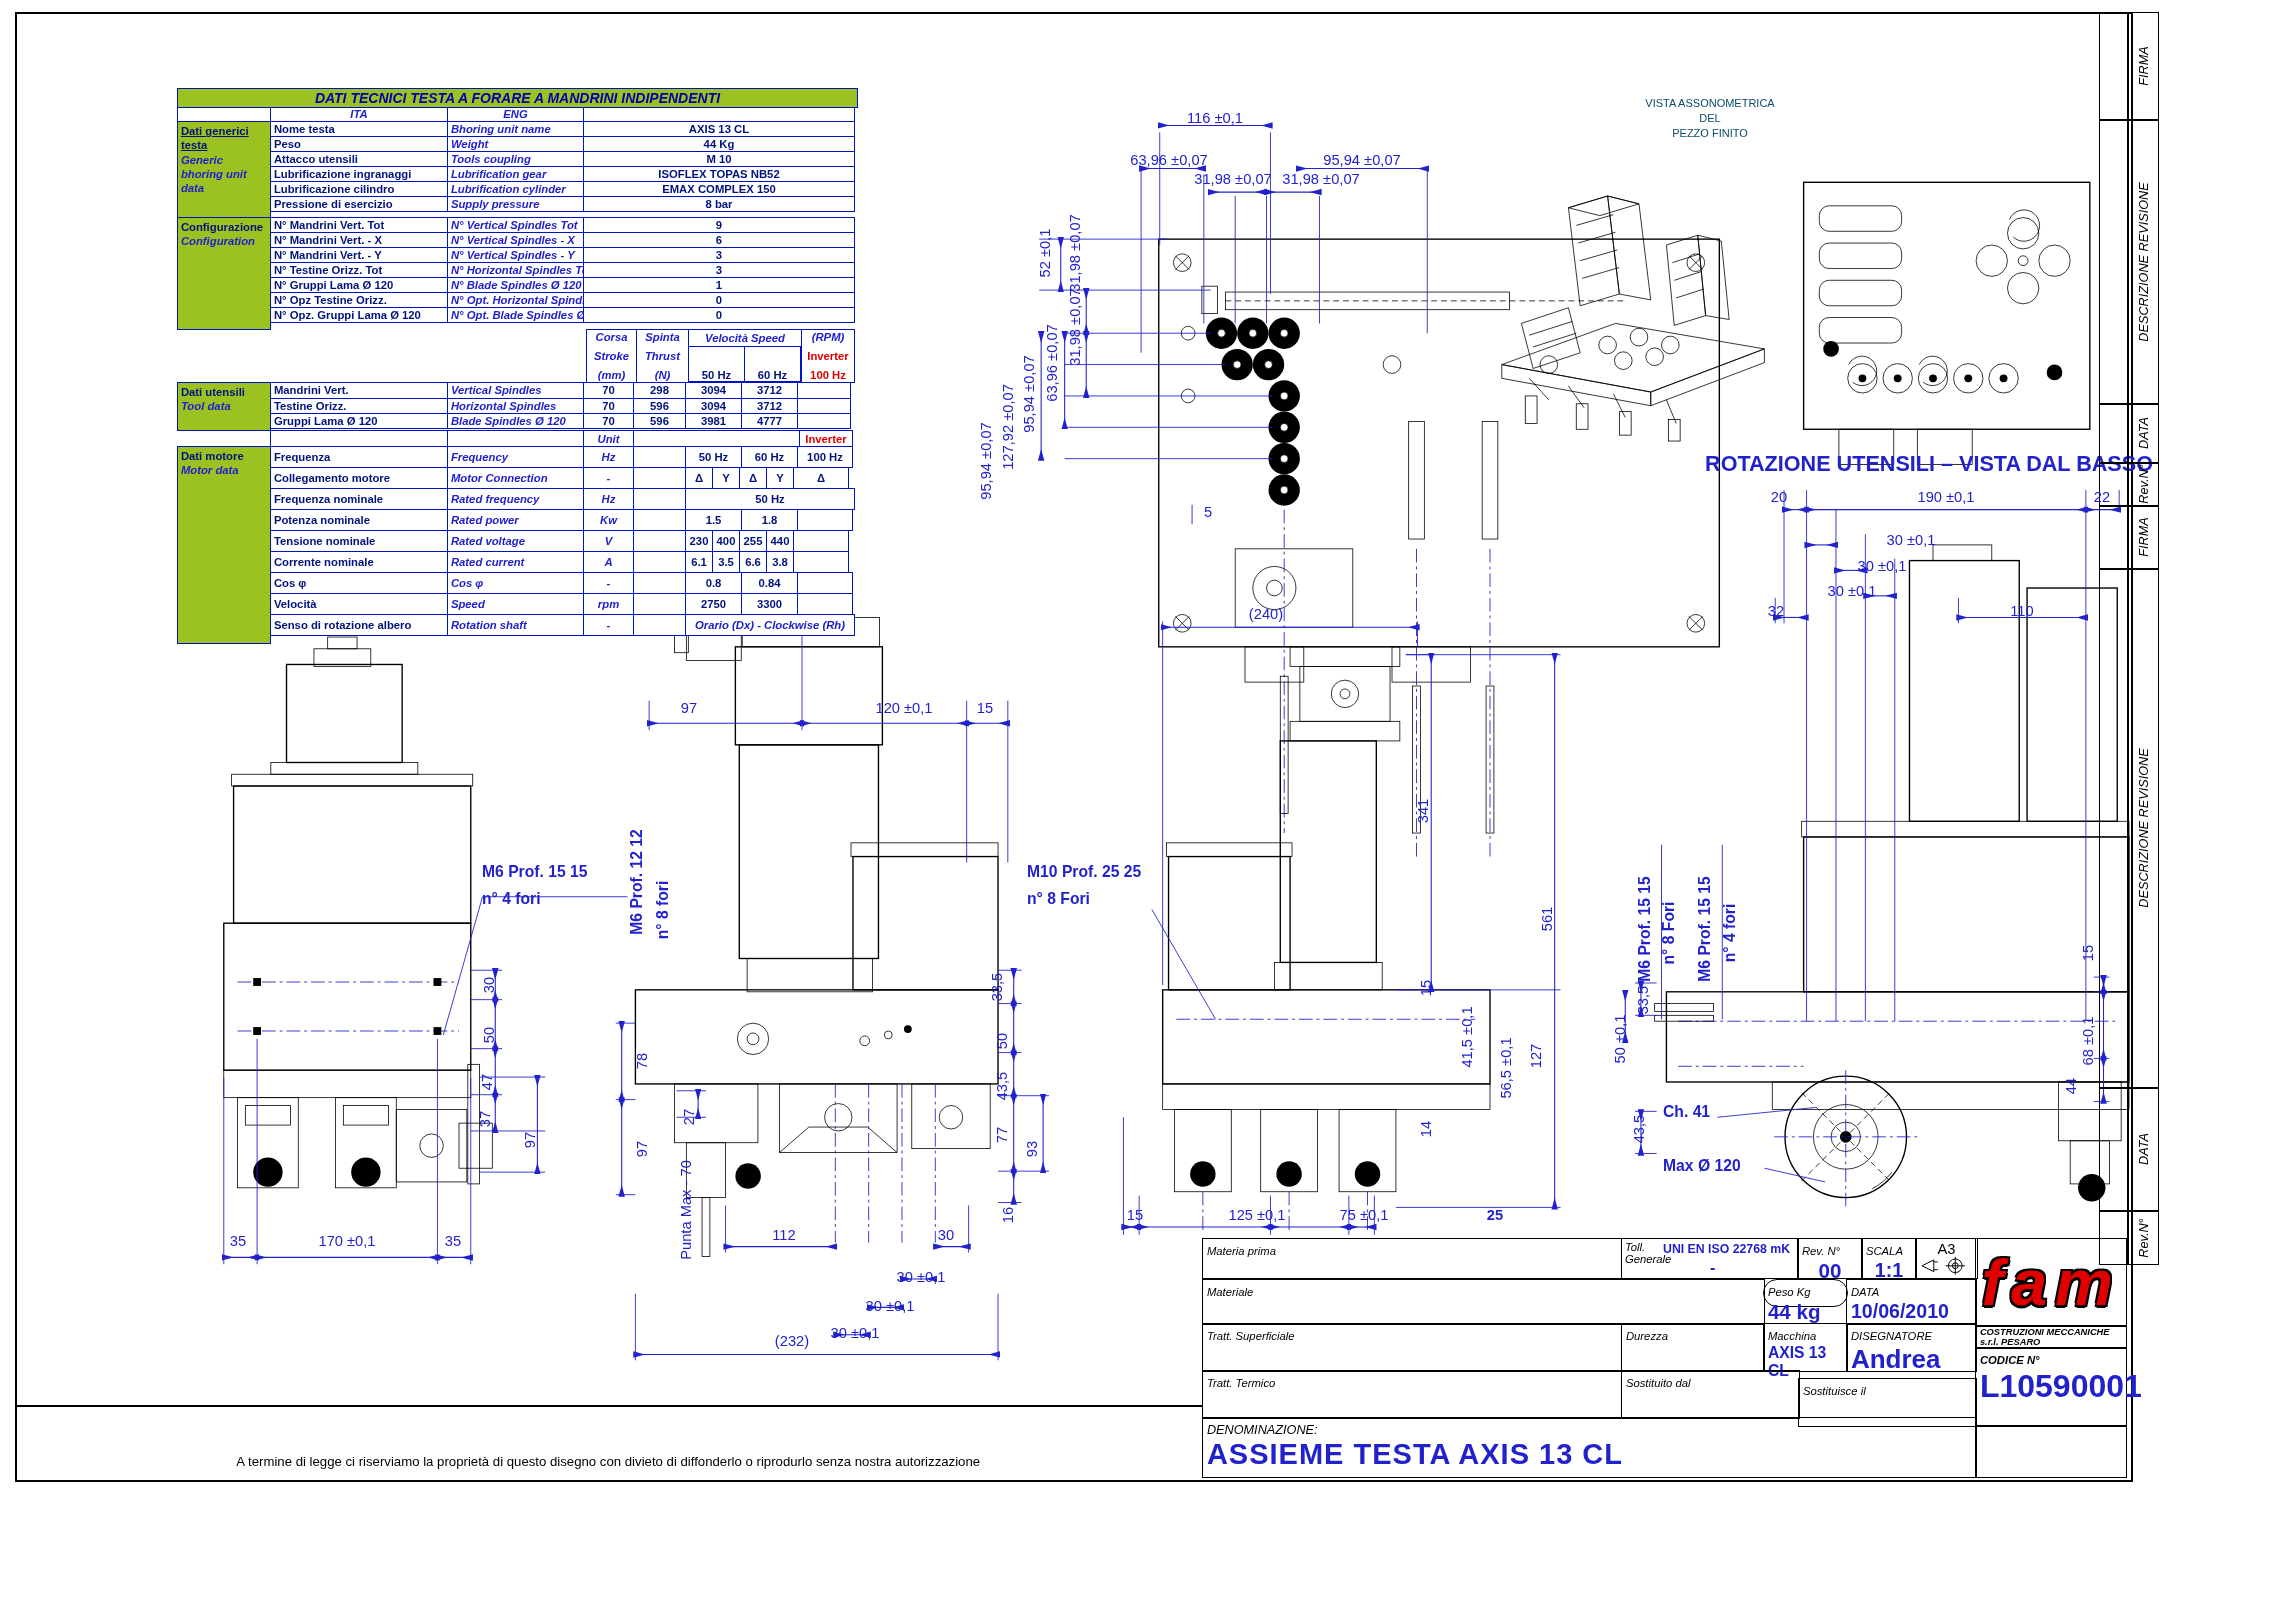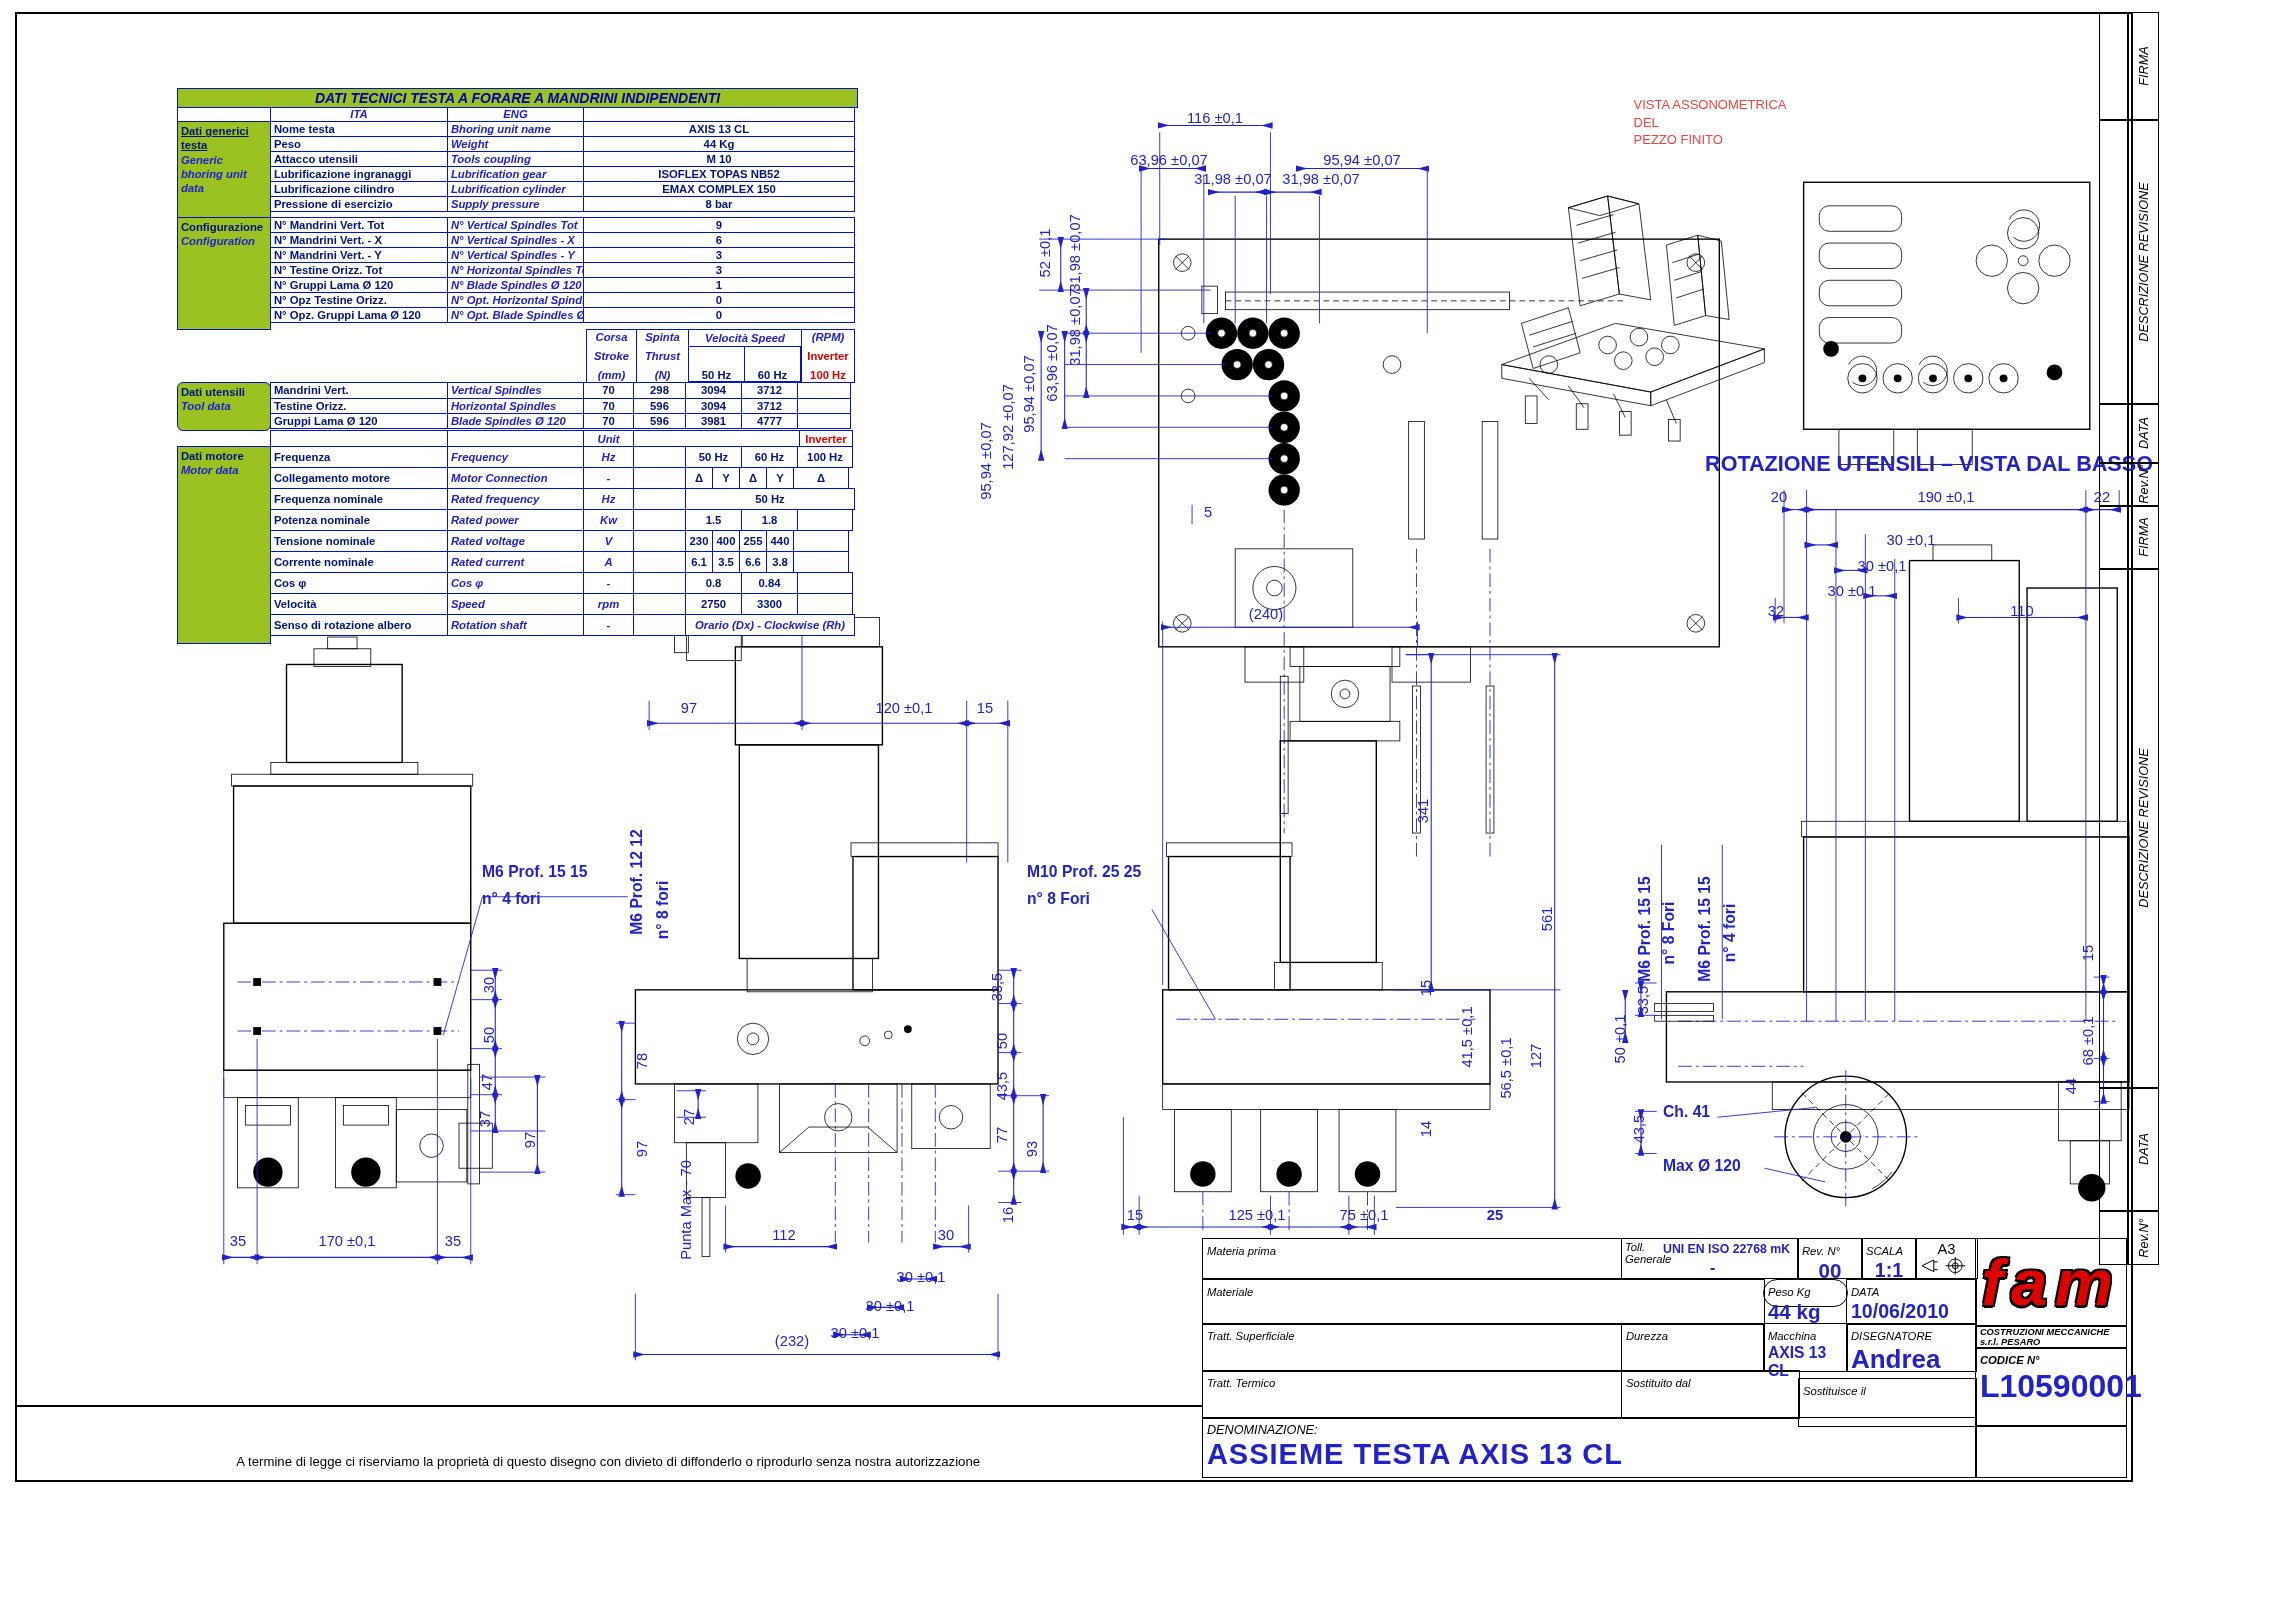--- a/index.html
+++ b/index.html
@@ -10,21 +10,21 @@
   .hline{position:absolute;background:#000;height:1.5px;}
   
   #draw{position:absolute;left:0;top:0;}
   
   .dim{position:absolute;color:#2222cc;font-size:14.7px;white-space:nowrap;
        transform:translate(-50%,-50%);line-height:1;}
   .dim.r{transform:translate(-50%,-50%) rotate(-90deg);}
   .dim.la{transform:translate(0,-50%);}
   .dim.note{font-size:15.7px;font-weight:bold;}
   .viewtitle{position:absolute;color:#2222cc;font-weight:bold;white-space:nowrap;transform:translate(-50%,-50%);}
-  .isotitle{position:absolute;color:#ef4444;font-size:13px;transform:translate(-50%,0);line-height:1.35;}
+  .isotitle{position:absolute;color:#0c4a6e;font-size:11px;text-align:center;transform:translate(-50%,0);line-height:1.35;}
   
   #ttable{position:absolute;left:178px;top:89px;width:681px;font-size:11.3px;}
   #ttable .row{display:flex;}
   #ttable .cell{border:1px solid #0013c2;box-sizing:border-box;display:flex;align-items:center;
                 padding:0 2.9px;overflow:hidden;white-space:nowrap;background:#fff;margin-left:-1px;margin-top:-1px;}
   #ttable .nob{border-color:transparent;background:transparent;}
   #ttable .green{background:#9cc221;}
   #ttable .ctr{justify-content:center;padding:0 1px;}
   .t-ita{color:#00127e;font-weight:bold;}
   .t-eng{color:#2121cc;font-weight:bold;font-style:italic;}
@@ -576,21 +576,21 @@
             <div class="cell t-val ctr" style="width: 57px; height: 36px; align-items: flex-end;">60 Hz</div>
           </div>
         </div>
         <div class="cell ctr" style="width: 54px; height: 54px; flex-direction: column; justify-content: space-between; padding: 1px;">
           <span class="t-eng">(RPM)</span>
           <span class="t-red">Inverter</span>
           <span class="t-red">100 Hz</span>
         </div>
       </div>
       <div class="row">
-        <div class="cell green catcell" style="width: 94px; height: 49px; border-radius: 6px;">
+        <div class="cell green catcell" style="width: 94px; height: 49px;">
           <span class="t-ita" style="white-space: pre-line;">Dati utensili</span>
           <span class="t-eng" style="white-space: pre-line;">Tool data</span>
         </div>
         <div>
           <div class="row">
             <div class="cell t-ita" style="width: 178px; height: 16.3px;">Mandrini Vert.</div>
             <div class="cell t-eng" style="width: 137px; height: 16.3px;">Vertical Spindles</div>
             <div class="cell t-val ctr" style="width: 51px; height: 16.3px;">70</div>
             <div class="cell t-val ctr" style="width: 53px; height: 16.3px;">298</div>
             <div class="cell t-val ctr" style="width: 57px; height: 16.3px;">3094</div>

